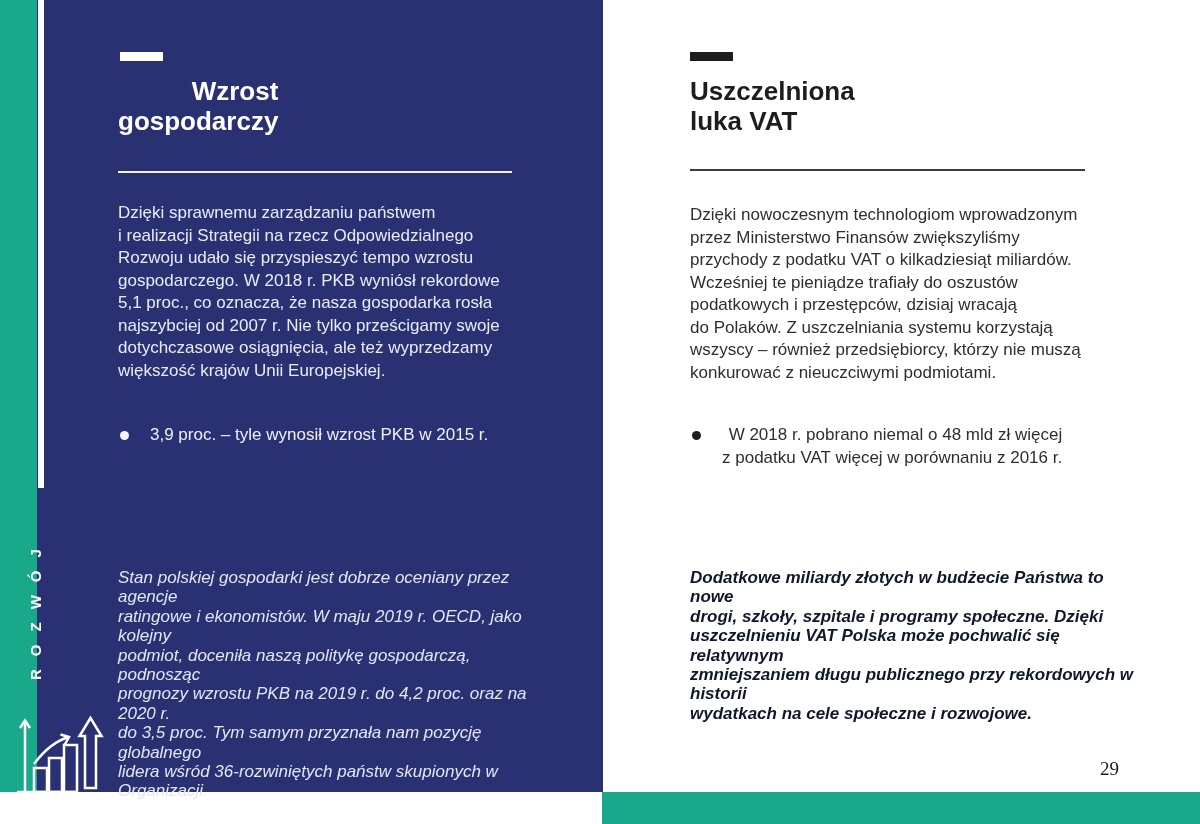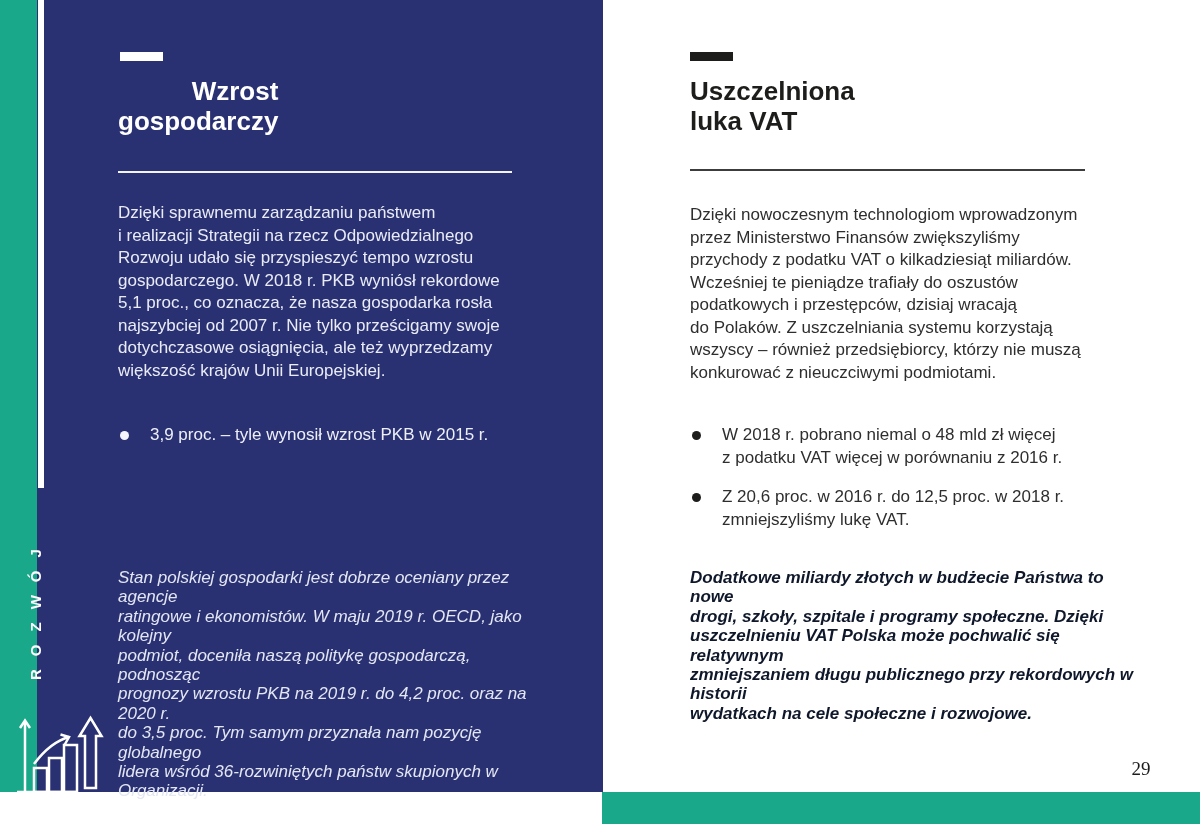--- a/index.html
+++ b/index.html
@@ -49,30 +49,30 @@
   .dot-light     { background: #f4f6fb; }
   .bullets-left .bullet-text { color: #eef0f8; text-align: center; }
   .footnote-left { left: 118px; top: 568px; width: 430px; color: #e3e7f3; }
 
   
   .dash-right     { left: 690px; top: 52px;  background: #1d1d1b; }
   .title-right    { left: 690px; top: 76px;  color: #1d1d1b; }
   .rule-right     { left: 690px; top: 169px; width: 395px; background: #3c3c3c; }
   .para-right     { left: 690px; top: 204px; width: 440px; color: #2e2e2e; }
   .bullets-right  { left: 692px; top: 424px; }
-  .bullets-right .bullet { margin-bottom: 17px; }
+  .bullets-right .bullet { margin-bottom: 17px; text-align: right; }
   .dot-dark       { background: #1d1d1b; }
   .bullets-right .bullet-text { color: #2e2e2e; }
   .footnote-right { left: 690px; top: 568px; width: 450px; color: #0f172a; font-weight: bold; }
 
   
   .bottom-green { position: absolute; left: 602px; top: 792px; width: 598px; height: 32px; background: #1aa88b; }
   .page-number  {
     position: absolute; left: 1100px; top: 758px; width: 82px;
-    text-align: center; font-family: "Liberation Serif", serif;
+    text-align: left; font-family: "Liberation Serif", serif;
     font-size: 19px; color: #1c1c1c;
   }
 </style>
 </head>
 <body>
 
 <div class="page">
 
   <div class="green-strip"></div>
   <div class="navy-panel"></div>
@@ -136,25 +136,20 @@
 do Polaków. Z uszczelniania systemu korzystają
 wszyscy – również przedsiębiorcy, którzy nie muszą
 konkurować z nieuczciwymi podmiotami.</p>
 
   <ul class="bullets bullets-right">
     <li class="bullet">
       <span class="dot dot-dark"></span>
       <span class="bullet-text">W 2018 r. pobrano niemal o 48 mld zł więcej
 z podatku VAT więcej w porównaniu z 2016 r.</span>
     </li>
-    <li class="bullet">
-      <span class="dot dot-dark"></span>
-      <span class="bullet-text">Z 20,6 proc. w 2016 r. do 12,5 proc. w 2018 r.
-zmniejszyliśmy lukę VAT.</span>
-    </li>
   </ul>
 
   <p class="footnote footnote-right">Dodatkowe miliardy złotych w budżecie Państwa to nowe
 drogi, szkoły, szpitale i programy społeczne. Dzięki
 uszczelnieniu VAT Polska może pochwalić się relatywnym
 zmniejszaniem długu publicznego przy rekordowych w historii
 wydatkach na cele społeczne i rozwojowe.</p>
 
   <div class="bottom-green"></div>
   <div class="page-number">29</div>

